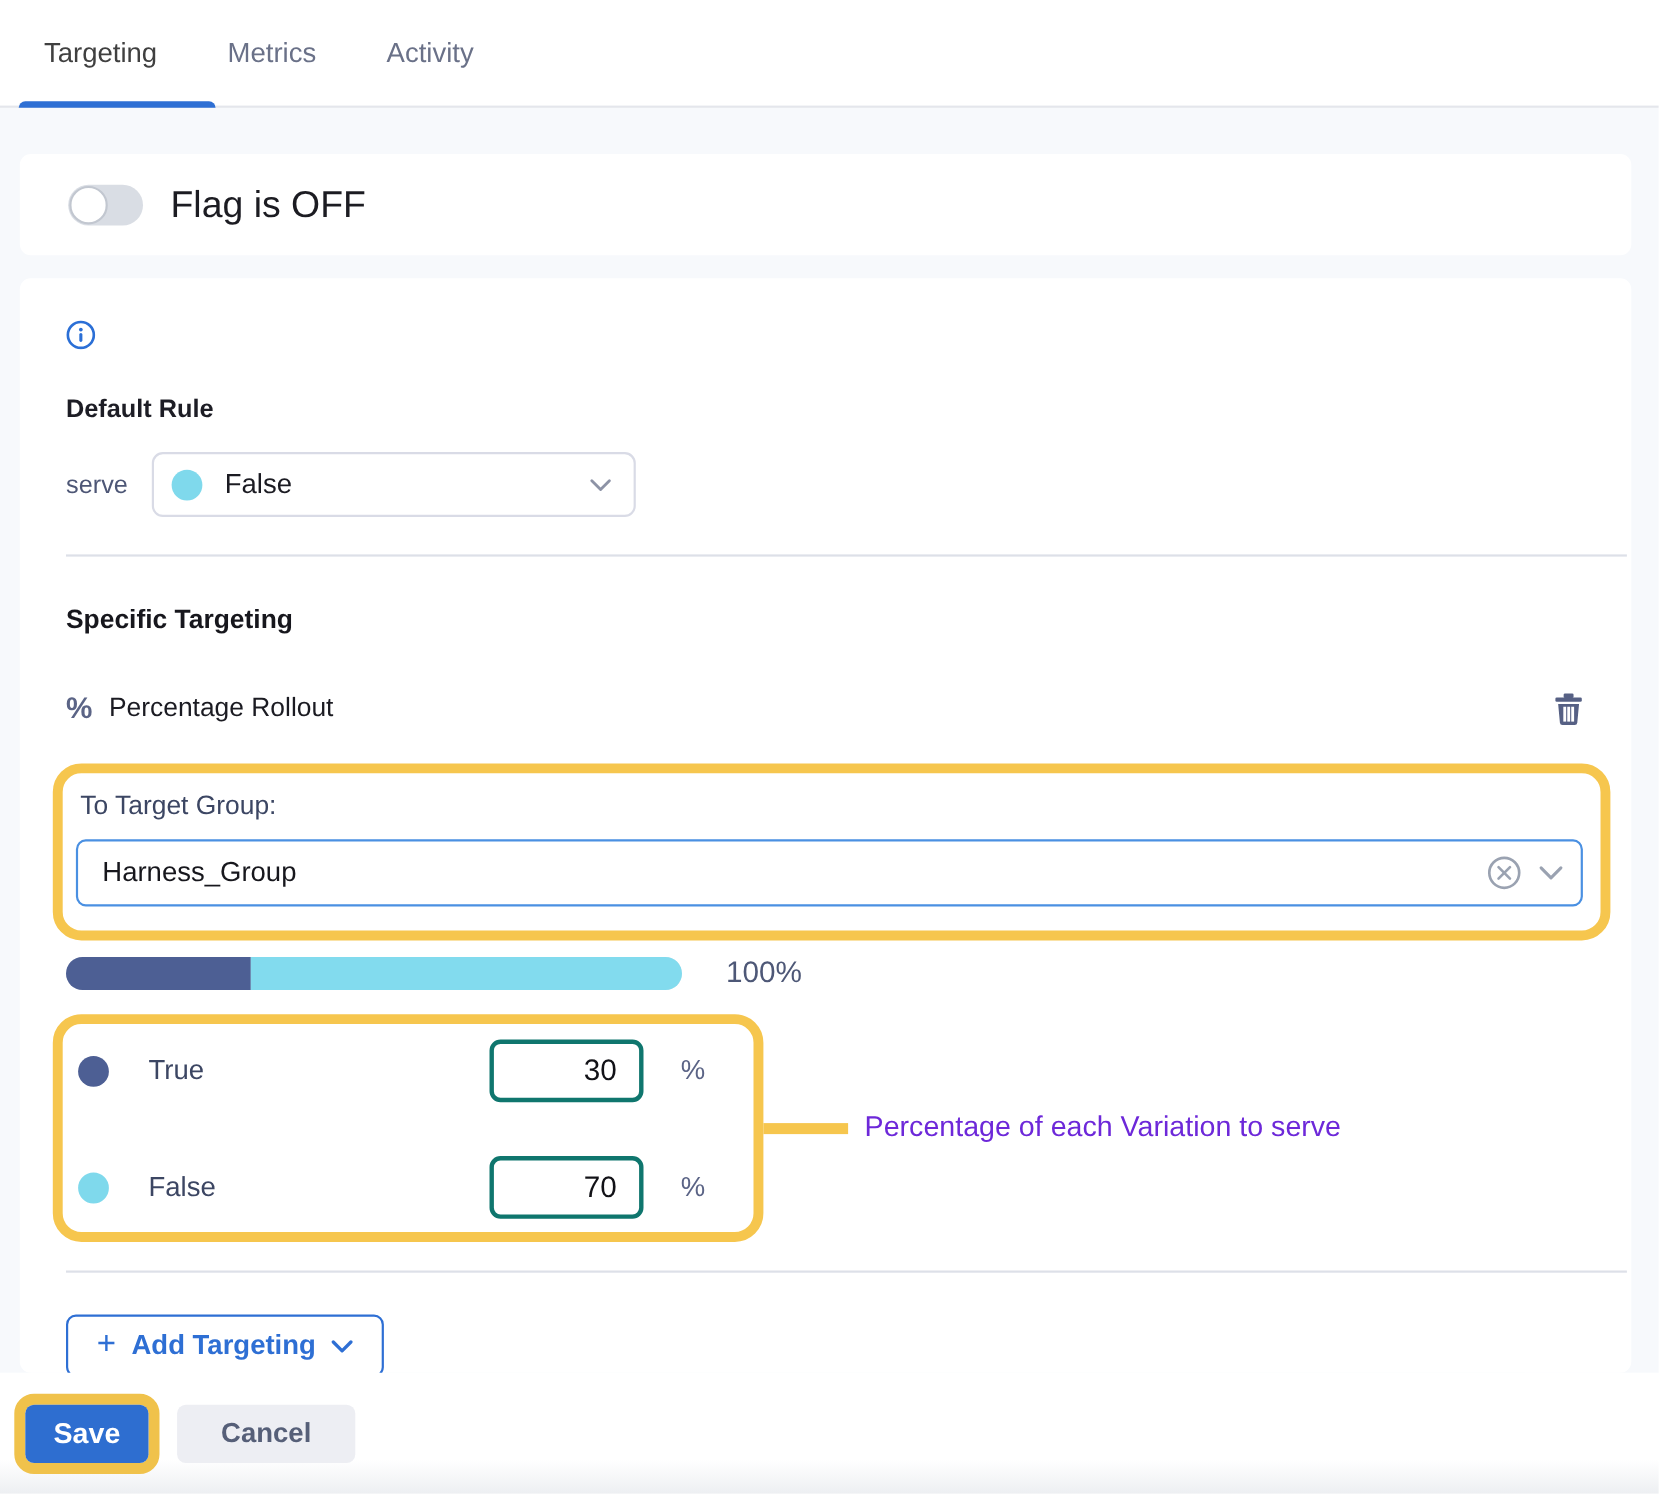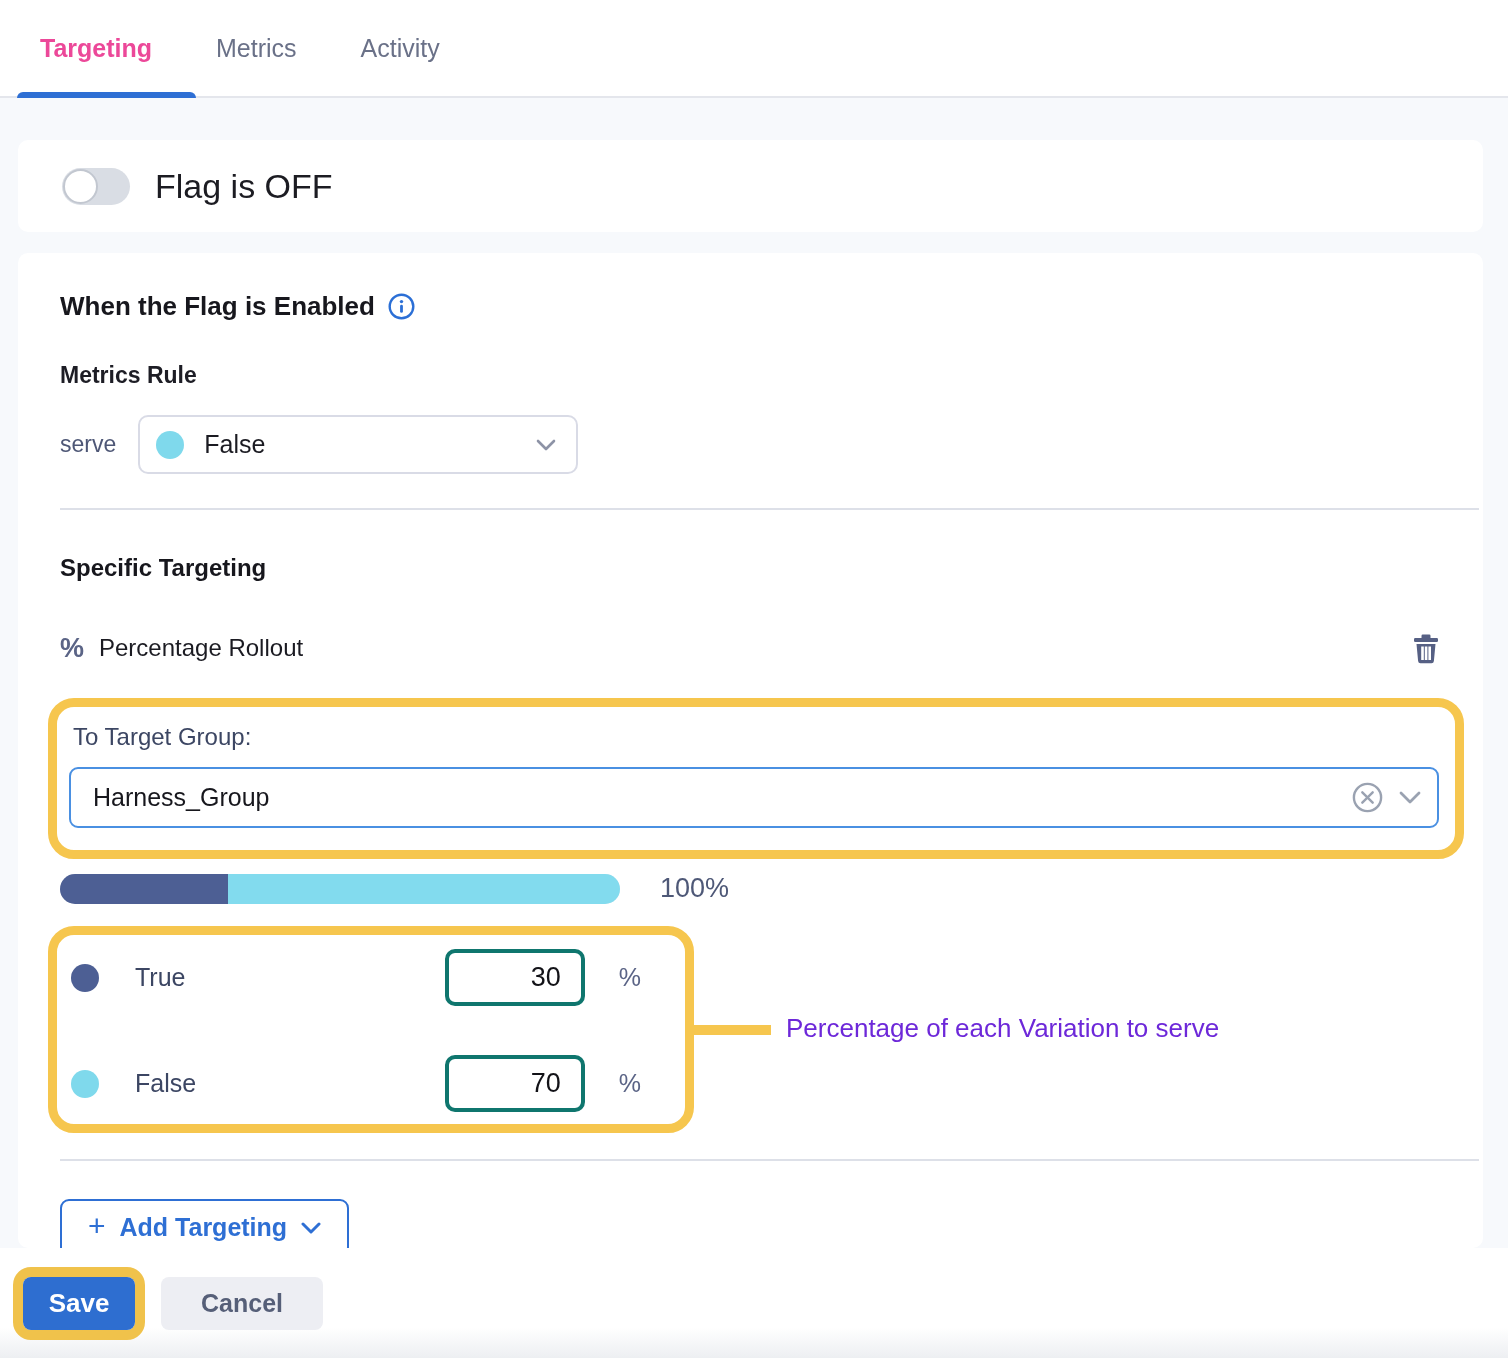--- a/index.html
+++ b/index.html
@@ -11,21 +11,21 @@
     color:#1b1b22;
   }
 
   
   .tabbar {
     position:relative; height:98px; background:#ffffff;
     border-bottom:2px solid #e4e6ec;
     display:flex; align-items:center; gap:64px; padding-left:40px;
   }
   .tab { font-size:25px; color:#6a7188; cursor:pointer; }
-  .tab.active { color:#ec4899; font-weight:700; }
+  .tab.active { color:#404040; font-weight:400; }
   .tab-underline {
     position:absolute; left:17px; bottom:-2px; width:179px; height:6px;
     background:#2e6fd4; border-radius:6px 6px 0 0;
   }
 
   
   .content { background:#f7f9fc; padding:42px 25px 0 18px; }
   .card { background:#ffffff; border-radius:10px; width:1465px; }
 
   
@@ -141,31 +141,30 @@
   <div class="card card-toggle">
     <div class="toggle">
       <div class="toggle-knob"></div>
     </div>
     <div class="toggle-label">Flag is OFF</div>
   </div>
 
   <div class="card card-main">
 
     <div class="flag-heading">
-      <span class="t">When the Flag is Enabled</span>
       <span class="icon-btn">
         <svg width="27" height="27" viewBox="0 0 27 27">
           <circle cx="13.5" cy="13.5" r="11.8" fill="none" stroke="#2b6fd6" stroke-width="2.4"></circle>
           <circle cx="13.5" cy="8.6" r="1.7" fill="#2b6fd6"></circle>
           <rect x="12.1" y="11.8" width="2.8" height="8" rx="1.4" fill="#2b6fd6"></rect>
         </svg>
       </span>
     </div>
 
-    <div class="default-rule">Metrics Rule</div>
+    <div class="default-rule">Default Rule</div>
 
     <div class="serve-row">
       <span class="serve-label">serve</span>
       <div class="select">
         <span class="dot dot-false"></span>
         <span class="select-value">False</span>
         <span class="ml-auto icon-btn">
           <svg width="20" height="12" viewBox="0 0 20 12">
               <polyline points="2,2 10,10 18,2" fill="none" stroke="#8d93a6" stroke-width="2.6" stroke-linecap="round" stroke-linejoin="round"></polyline>
             </svg>

